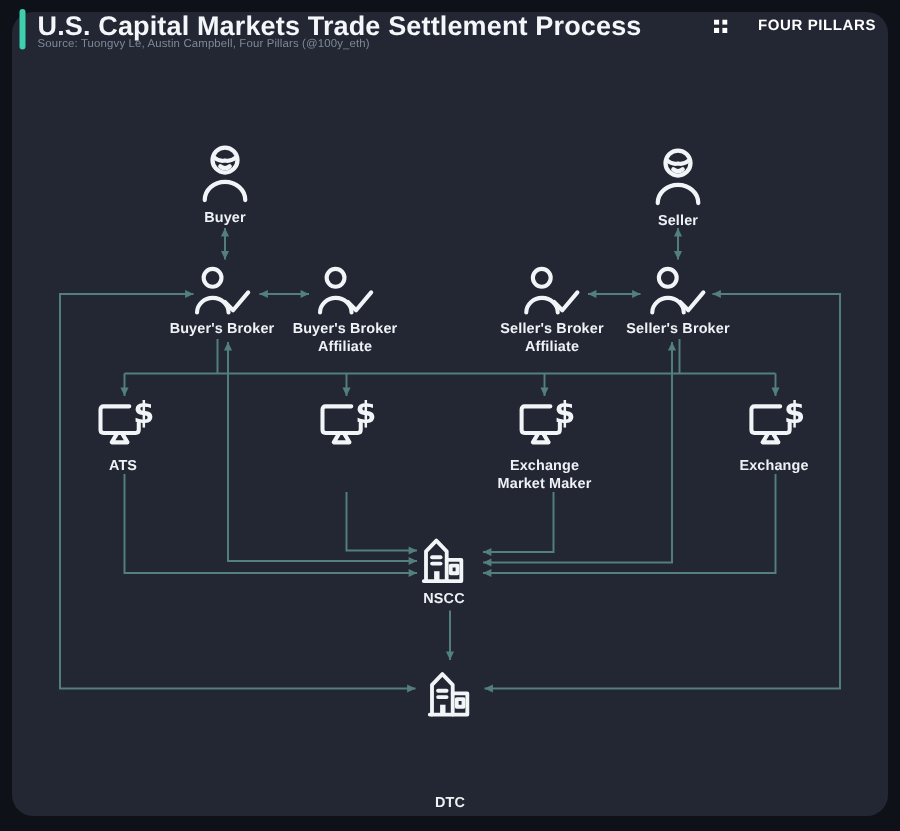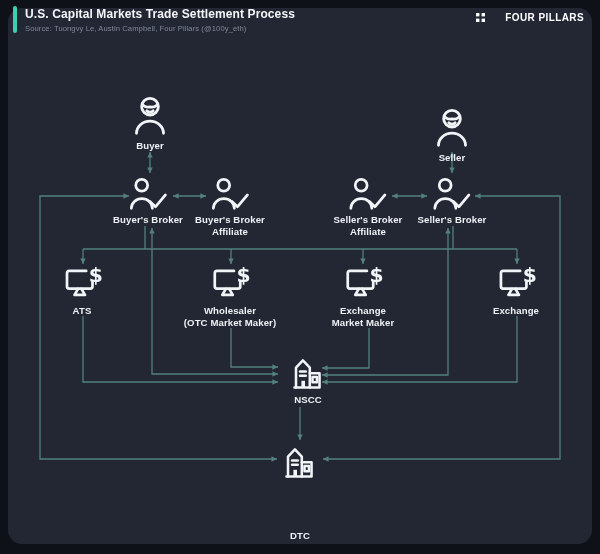--- a/index.html
+++ b/index.html
@@ -12,21 +12,21 @@
   .card{
     position:absolute;left:8px;top:8px;right:8px;bottom:10px;
     background:#222733;border-radius:14px;
   }
   .accent-bar{
     position:absolute;left:13px;top:6px;width:4px;height:27px;
     border-radius:2px;
   }
   .title{
     position:absolute;left:25px;top:7px;
-    font-size:12px;font-weight:bold;color:#f4f6f9;letter-spacing:.1px;
+    font-size:18px;font-weight:bold;color:#f4f6f9;letter-spacing:.1px;
   }
   .source{
     position:absolute;left:25px;top:24px;
     font-size:7.6px;color:#808997;letter-spacing:.1px;text-align:center;
   }
   .brand{
     position:absolute;right:16px;top:12px;
     display:flex;align-items:center;gap:20px;
     font-size:10px;font-weight:800;color:#ffffff;letter-spacing:.4px;
   }
@@ -103,21 +103,21 @@
         <div class="icon">
   <svg width="40" height="44" viewBox="0 0 24 26" stroke-width="1.7">
     <circle cx="12" cy="7.4" r="5"></circle>
     <path d="M7.7 6.4 Q9.7 8.1 12 7.6 Q14.3 8.1 16.3 6.4"></path>
     <path d="M10.1 9.9 Q12 11.5 13.9 9.9"></path>
     <path d="M3.9 23.4 A8.1 7.3 0 0 1 20.1 23.4"></path>
   </svg>
 </div>
         <div class="nlabel">Buyer</div>
       </div>
-      <div class="node" style="left: 452px; top: 106px;">
+      <div class="node" style="left: 452px; top: 96px;">
         <div class="icon">
   <svg width="40" height="44" viewBox="0 0 24 26" stroke-width="1.7">
     <circle cx="12" cy="7.4" r="5"></circle>
     <path d="M7.7 6.4 Q9.7 8.1 12 7.6 Q14.3 8.1 16.3 6.4"></path>
     <path d="M10.1 9.9 Q12 11.5 13.9 9.9"></path>
     <path d="M3.9 23.4 A8.1 7.3 0 0 1 20.1 23.4"></path>
   </svg>
 </div>
         <div class="nlabel">Seller</div>
       </div>
@@ -174,22 +174,20 @@
         <div class="nlabel">ATS</div>
       </div>
       <div class="node" style="left: 230px; top: 263.5px;">
         <div class="icon">
   <svg width="42" height="39" viewBox="0 0 28 26" stroke-width="1.8">
     <path d="M16.8 4.6 H5.4 Q4 4.6 4 6 V15 Q4 16.4 5.4 16.4 H19.6 Q21 16.4 21 15 V12"></path>
     <path d="M11.4 16.6 L9 20.6 H16 L13.6 16.6"></path>
     <text x="23.2" y="12.2" font-size="13.5" font-weight="bold" fill="#f2f5f8" stroke="none" text-anchor="middle" font-family="DejaVu Sans, sans-serif">$</text>
   </svg>
 </div>
-        <div class="nlabel">Wholesaler
-(OTC Market Maker)</div>
       </div>
       <div class="node" style="left: 363px; top: 263.5px;">
         <div class="icon">
   <svg width="42" height="39" viewBox="0 0 28 26" stroke-width="1.8">
     <path d="M16.8 4.6 H5.4 Q4 4.6 4 6 V15 Q4 16.4 5.4 16.4 H19.6 Q21 16.4 21 15 V12"></path>
     <path d="M11.4 16.6 L9 20.6 H16 L13.6 16.6"></path>
     <text x="23.2" y="12.2" font-size="13.5" font-weight="bold" fill="#f2f5f8" stroke="none" text-anchor="middle" font-family="DejaVu Sans, sans-serif">$</text>
   </svg>
 </div>
         <div class="nlabel">Exchange
@@ -198,21 +196,21 @@
       <div class="node" style="left: 516px; top: 263.5px;">
         <div class="icon">
   <svg width="42" height="39" viewBox="0 0 28 26" stroke-width="1.8">
     <path d="M16.8 4.6 H5.4 Q4 4.6 4 6 V15 Q4 16.4 5.4 16.4 H19.6 Q21 16.4 21 15 V12"></path>
     <path d="M11.4 16.6 L9 20.6 H16 L13.6 16.6"></path>
     <text x="23.2" y="12.2" font-size="13.5" font-weight="bold" fill="#f2f5f8" stroke="none" text-anchor="middle" font-family="DejaVu Sans, sans-serif">$</text>
   </svg>
 </div>
         <div class="nlabel">Exchange</div>
       </div>
-      <div class="node" style="left: 308px; top: 354px;">
+      <div class="node" style="left: 296px; top: 354px;">
         <div class="icon">
   <svg width="42" height="38" viewBox="0 0 28 24" stroke-width="1.7">
     <path d="M6 21.6 V8.4 L10.6 3.6 L15.2 8.4 V21.6"></path>
     <path d="M8.7 11 H12.5"></path>
     <path d="M8.7 13.8 H12.5"></path>
     <rect x="9.6" y="17.2" width="2.4" height="4.4" fill="#f2f5f8" stroke="none"></rect>
     <path d="M15.2 12.2 H21.7 V21.6 H5"></path>
     <rect x="17" y="14.7" width="3" height="3.4"></rect>
   </svg>
 </div>

